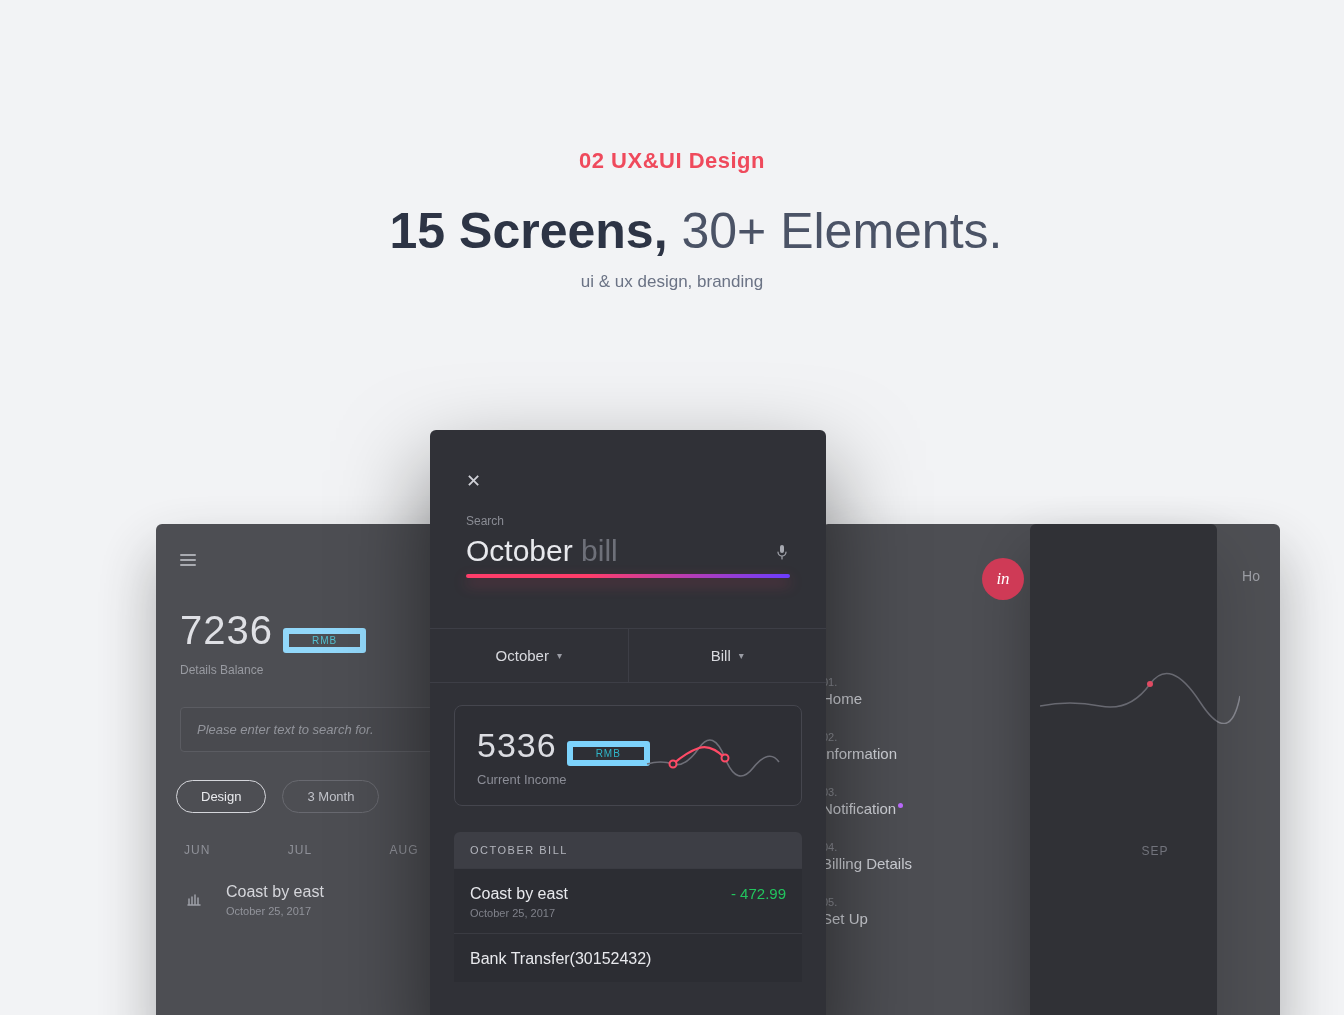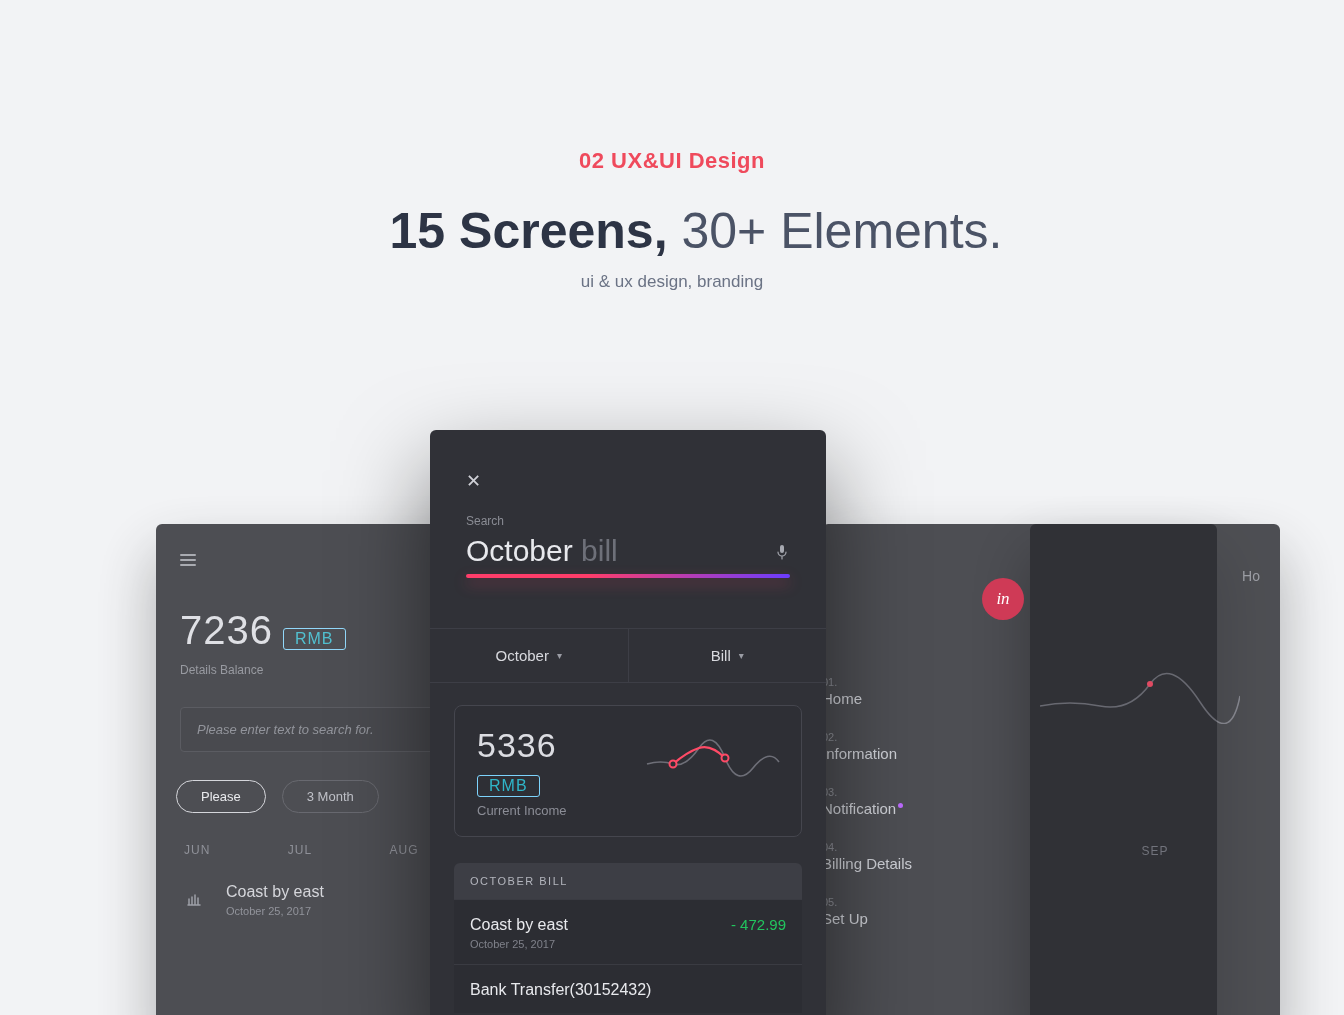--- a/index.html
+++ b/index.html
@@ -65,22 +65,22 @@
 }
 
 
 .pl-top { display:flex; align-items:center; padding: 28px 24px 0; }
 .hamburger { width: 16px; display: flex; flex-direction: column; gap: 3px; }
 .hamburger span { height: 2px; background: #9a9ca3; border-radius: 1px; }
 .pl-title { margin-left: auto; color: #8a8c94; font-size: 14px; }
 .pl-balance { padding: 40px 24px 10px; display: flex; align-items: baseline; gap: 10px; position: relative; }
 .bignum { font-size: 40px; font-weight: 300; color: #dcdde2; letter-spacing: 1px; }
 .rmb-pill {
-  font-size: 16px; color: #2fb6c9; border: 1px solid #7dd3fc;
-  border-radius: 3px; padding: 1px 11px; letter-spacing: 1px;
+  font-size: 10px; color: #2fb6c9; border: 6px solid #7dd3fc;
+  border-radius: 3px; padding: 1px 23px; letter-spacing: 1px;
 }
 .pl-sublabel { padding: 0 24px; font-size: 12px; color: #85878f; }
 .mini-chart { position:absolute; right: 0; top: 50%; }
 .pl-search {
   margin: 30px 24px 0; border: 1px solid #3a3b42;
   background: #25262b; border-radius: 4px;
   padding: 14px 16px; font-size: 13px; color: #7e8089; font-style: italic;
 }
 .pl-tabs { display: flex; gap: 16px; padding: 28px 20px 0; }
 .tab-pill {
@@ -180,21 +180,21 @@
       <div class="rmb-pill">RMB</div>
       <svg class="mini-chart" width="90" height="36">
         <path d="M2,24 Q12,18 22,24 T42,20 T62,14 T86,8" stroke="#6e6f78" stroke-width="1.5" fill="none"></path>
         <path d="M2,24 Q12,18 22,24" stroke="#ff4a66" stroke-width="2" fill="none"></path>
         <circle cx="22" cy="24" r="3" fill="#ff4a66"></circle>
       </svg>
     </div>
     <div class="pl-sublabel">Details Balance</div>
     <div class="pl-search">Please enter text to search for.</div>
     <div class="pl-tabs">
-      <div class="tab-pill active">Please</div>
+      <div class="tab-pill active">Design</div>
       <div class="tab-pill">3 Month</div>
     </div>
     <div class="pl-months">
       <span>JUN</span>
       <span>JUL</span>
       <span>AUG</span>
       <span>SEP</span>
     </div>
     <div class="pl-row">
       <div class="row-icon">
@@ -226,21 +226,21 @@
       <div class="pr-item">
         <div class="pr-num">04.</div>
         <div class="pr-label">Billing Details</div>
       </div>
       <div class="pr-item">
         <div class="pr-num">05.</div>
         <div class="pr-label">Set Up</div>
       </div>
     </div>
   </div>
-  <div class="pr-circle" style="left:982px; top:148px; position:absolute; z-index:5;">in</div>
+  <div class="pr-circle" style="left:982px; top:128px; position:absolute; z-index:5;">in</div>
 
   <div class="phone dim phone-far-right">
     <div style="position:absolute; right:20px; top:44px; color:#8a8c94; font-size:14px;">Ho</div>
     <svg class="fr-chart" width="200" height="60">
       <path d="M0,42 Q30,36 60,42 T110,20 T160,38 T200,32" stroke="#6e6f78" stroke-width="1.5" fill="none"></path>
       <circle cx="110" cy="20" r="3" fill="#ff4a66"></circle>
     </svg>
     <div class="fr-months">
       <span>SEP</span>
     </div>
@@ -267,21 +267,21 @@
       <div class="pc-sel">
         <span>October</span>
         <span class="chev">▾</span>
       </div>
       <div class="pc-sel">
         <span>Bill</span>
         <span class="chev">▾</span>
       </div>
     </div>
     <div class="pc-card">
-      <div style="display:flex; align-items:baseline; gap:10px;flex-direction:column;">
+      <div style="display:flex; align-items:baseline; gap:10px;">
         <div class="bignum">5336</div>
         <div class="rmb-pill">RMB</div>
       </div>
       <div class="sublabel">Current Income</div>
       <svg class="chartpos" width="140" height="44">
         <path d="M4,30 Q18,26 30,30 T56,14 T82,24 T110,34 T136,28" stroke="#6e6f78" stroke-width="1.6" fill="none"></path>
         <path d="M30,30 Q44,18 56,14 T82,24" stroke="#ff4a66" stroke-width="2.2" fill="none"></path>
         <circle cx="30" cy="30" r="3.5" fill="#2e2f35" stroke="#ff4a66" stroke-width="2"></circle>
         <circle cx="82" cy="24" r="3.5" fill="#2e2f35" stroke="#ff4a66" stroke-width="2"></circle>
       </svg>

